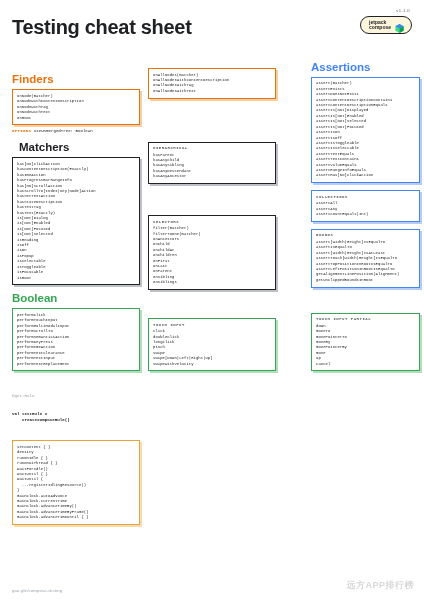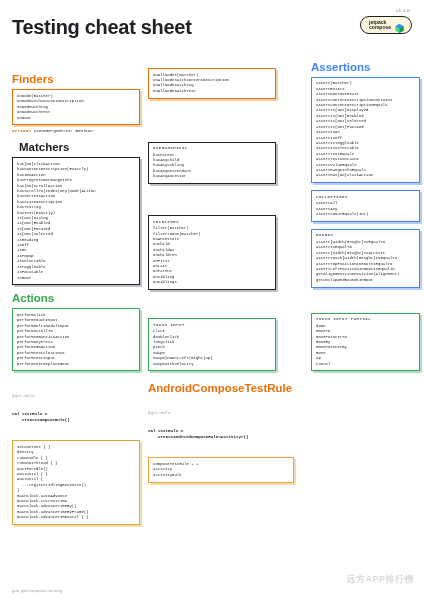--- a/index.html
+++ b/index.html
@@ -85,21 +85,21 @@
     color:#202124;
   }
   .rule-code .ann{ color:#9aa0a6; }
   .rule-code .b{ font-weight:bold; }
 
   .footer{
     position:absolute; left:12px; bottom:7px;
     font-size:4.2px; color:#9aa0a6; letter-spacing:.2px;
   }
   .watermark{
-    position:absolute; right:10px; bottom:14px;
+    position:absolute; right:10px; bottom:8px;
     font-size:9px; font-weight:bold; color:#d8d8d8; letter-spacing:.5px;
   }
   .bottom-row{ display:flex; gap:8px; align-items:flex-start; margin-top:2px; }
   .bcol-a{ width:128px; flex:0 0 128px; }
   .bcol-b{ width:146px; flex:0 0 146px; }
   .bcol-c{ width:110px; flex:0 0 110px; }
 </style>
 </head>
 <body>
 
@@ -158,21 +158,21 @@
 isHeading
 isOff
 isOn
 isPopup
 isSelectable
 isToggleable
 isFocusable
 isRoot</div>
       </div>
 
-      <div class="sec-title green">Actions</div>
+      <div class="sec-title green">Boolean</div>
       <div class="card green">
         <div class="code">performClick
 performTouchInput
 performMultiModalInput
 performScrollTo
 performSemanticsAction
 performKeyPress
 performImeAction
 performTextClearance
 performTextInput
@@ -304,31 +304,18 @@
   ...registerIdlingResource()
 }
 mainClock.autoAdvance
 mainClock.currentTime
 mainClock.advanceTimeBy()
 mainClock.advanceTimeByFrame()
 mainClock.advanceTimeUntil { }</div>
       </div>
     </div>
 
-    <div class="bcol-b">
-      <div class="sec-title orange">AndroidComposeTestRule</div>
-      <div class="rule-code">
-        <div class="ann">@get:Rule</div>
-        <div class="b">val testRule =
-    createAndroidComposeRule&lt;Activity&gt;()</div>
-      </div>
-      <div class="card amber">
-        <div class="code">ComposeTestRule + +
-activity
-activityRule</div>
-      </div>
-    </div>
 
   </div>
 
   <div class="footer">goo.gle/compose-testing</div>
   <div class="watermark">远方APP排行榜</div>
 </div>
 
 </body></html>

